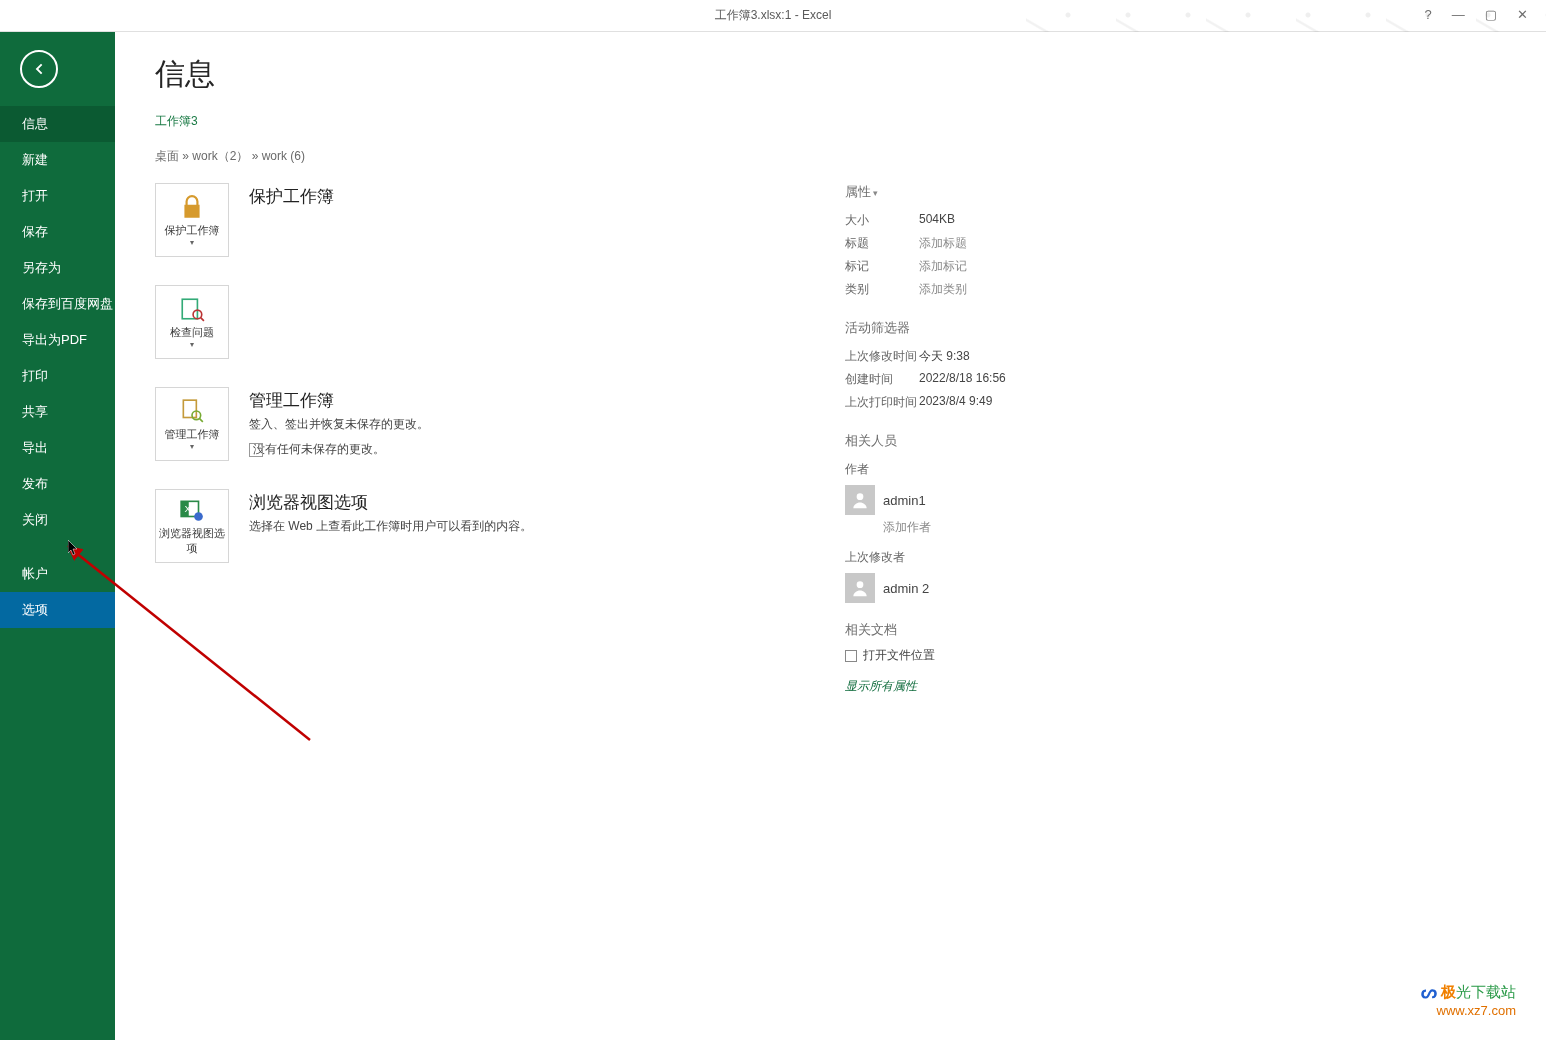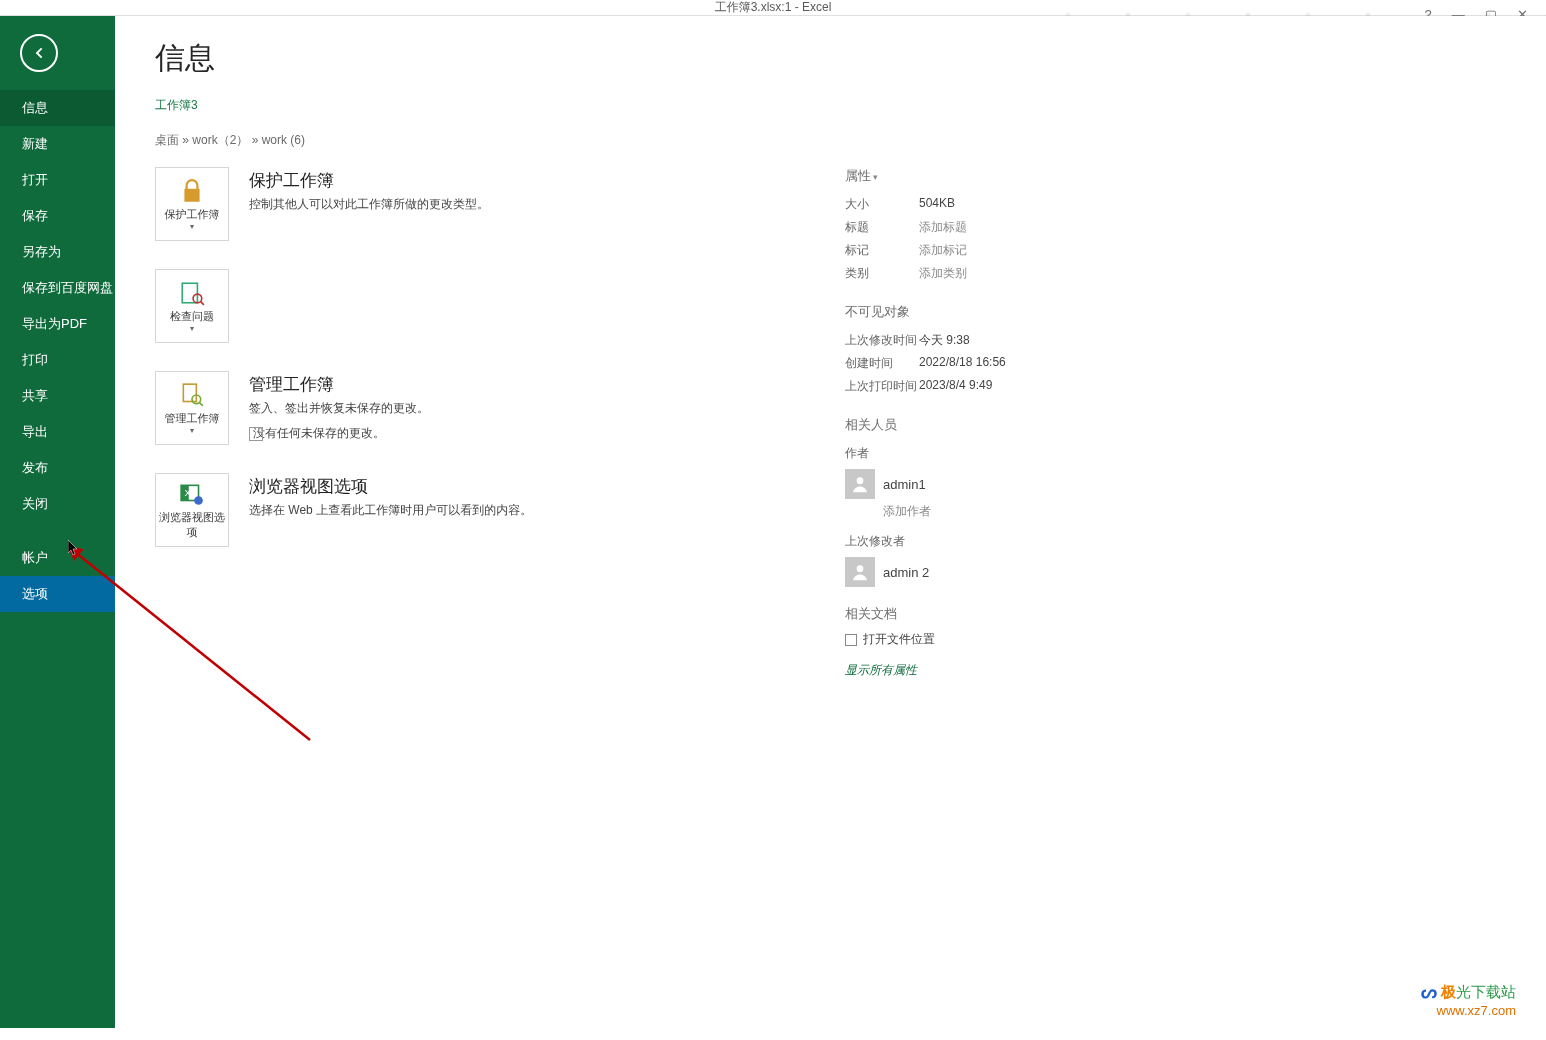--- a/index.html
+++ b/index.html
@@ -7,21 +7,21 @@
   font-family: "Microsoft YaHei", "Segoe UI", sans-serif;
   font-size: 13px;
   color: #262626;
   background: #fff;
   overflow: hidden;
   width: 1546px;
   height: 1040px;
   position: relative;
 }
 .titlebar {
-  height: 16px;
+  height: 32px;
   width: 100%;
   position: relative;
   display: flex;
   align-items: center;
   justify-content: center;
   font-size: 12px;
   color: #5a5a5a;
   border-bottom: 1px solid #e0e0e0;
 }
 .titlebar-controls {
@@ -206,21 +206,20 @@
           <div class="section-btn dd">
             <span class="icon">
               <svg viewBox="0 0 24 24" width="26" height="26">
                   <path fill="#d69a2d" d="M6 10V7a6 6 0 0112 0v3h1v12H5V10h1zm2 0h8V7a4 4 0 00-8 0v3z"></path>
                 </svg>
             </span>
             <span>保护工作簿</span>
           </div>
           <div class="section-text">
             <h3>保护工作簿</h3>
-            <div class="desc">控制其他人可以对此工作簿所做的更改类型。</div>
           </div>
         </div>
 
         <div class="section">
           <div class="section-btn dd">
             <span class="icon">
               <svg viewBox="0 0 24 24" width="26" height="26">
                   <rect x="3" y="3" width="14" height="18" fill="none" stroke="#3a7" stroke-width="1.5"></rect>
                   <circle cx="17" cy="17" r="4" fill="none" stroke="#b33" stroke-width="1.5"></circle>
                   <line x1="20" y1="20" x2="23" y2="23" stroke="#b33" stroke-width="1.5"></line>
@@ -280,21 +279,21 @@
           </div>
         <div class="prop-row">
             <span class="prop-label">标记</span>
             <span class="prop-value muted">添加标记</span>
           </div>
         <div class="prop-row">
             <span class="prop-label">类别</span>
             <span class="prop-value muted">添加类别</span>
           </div>
 
-        <div class="props-subhead">不可见对象</div>
+        <div class="props-subhead">活动筛选器</div>
         <div class="prop-row">
             <span class="prop-label">上次修改时间</span>
             <span class="prop-value">今天 9:38</span>
           </div>
         <div class="prop-row">
             <span class="prop-label">创建时间</span>
             <span class="prop-value">2022/8/18 16:56</span>
           </div>
         <div class="prop-row">
             <span class="prop-label">上次打印时间</span>

